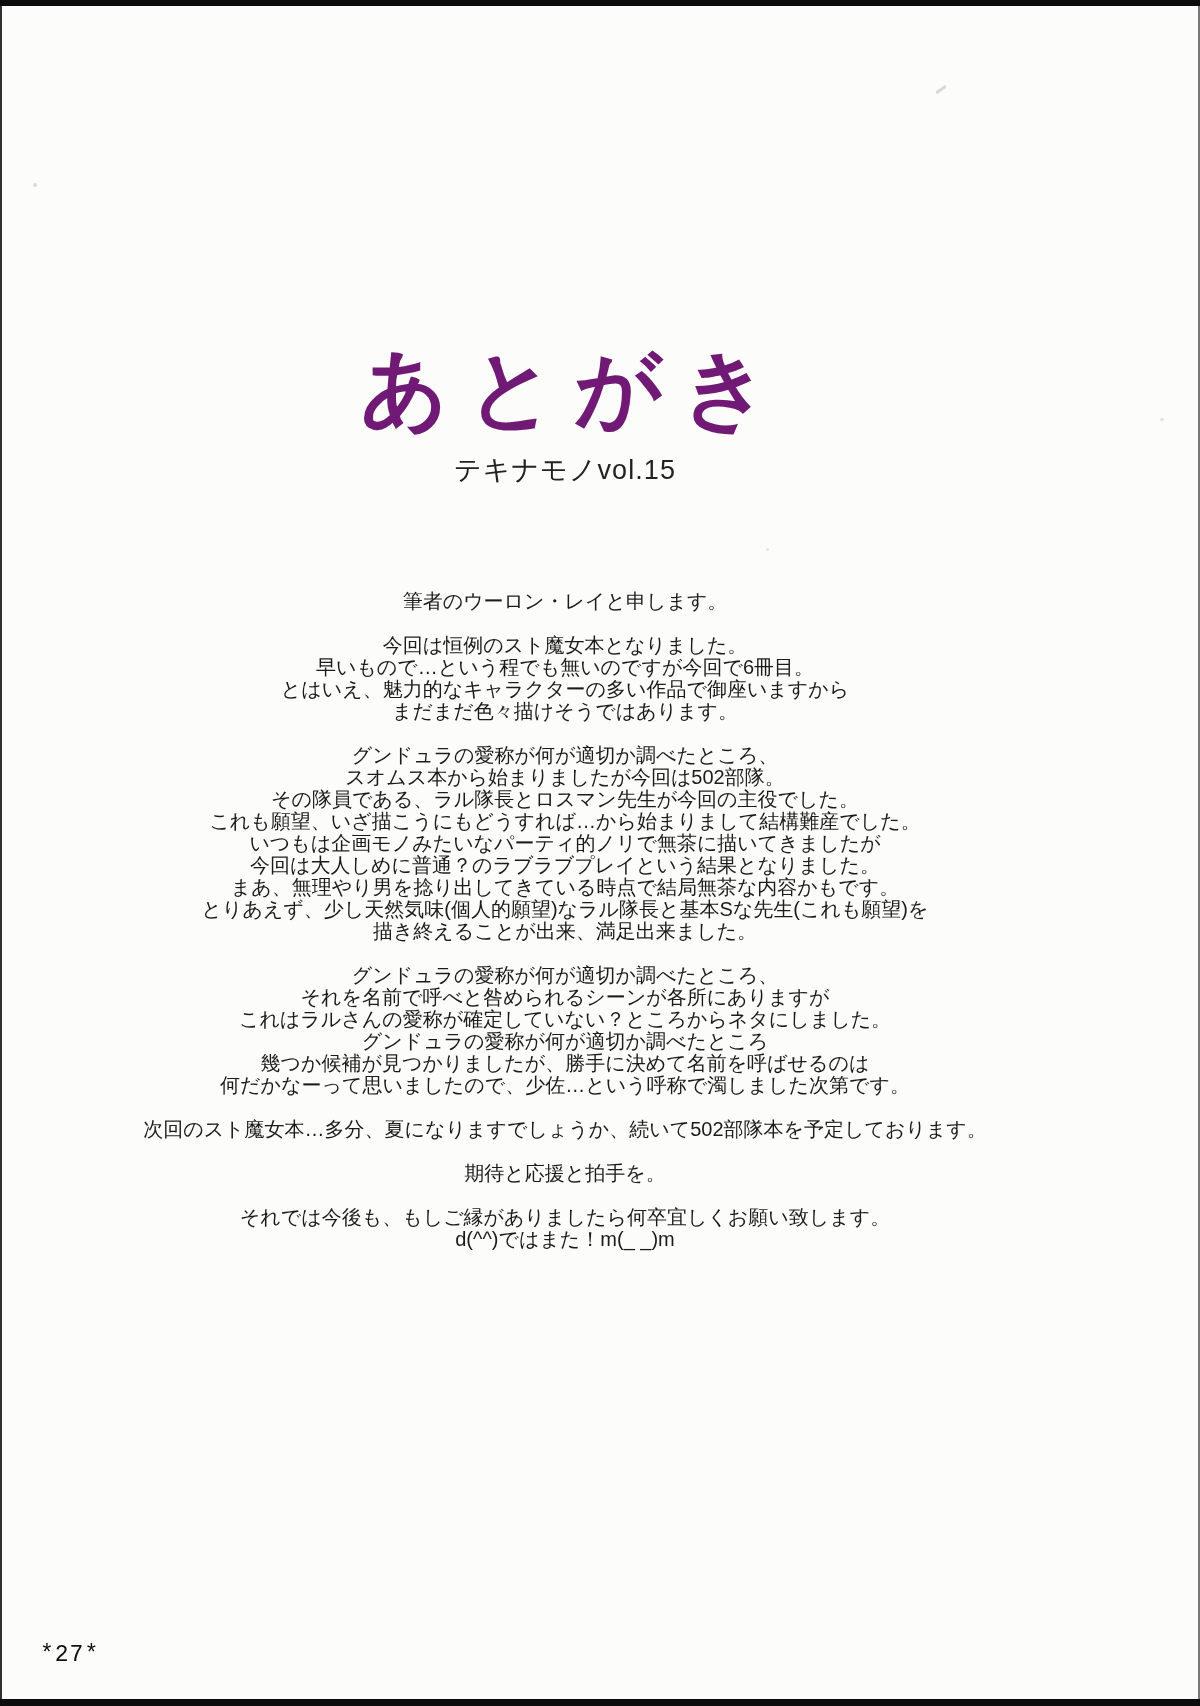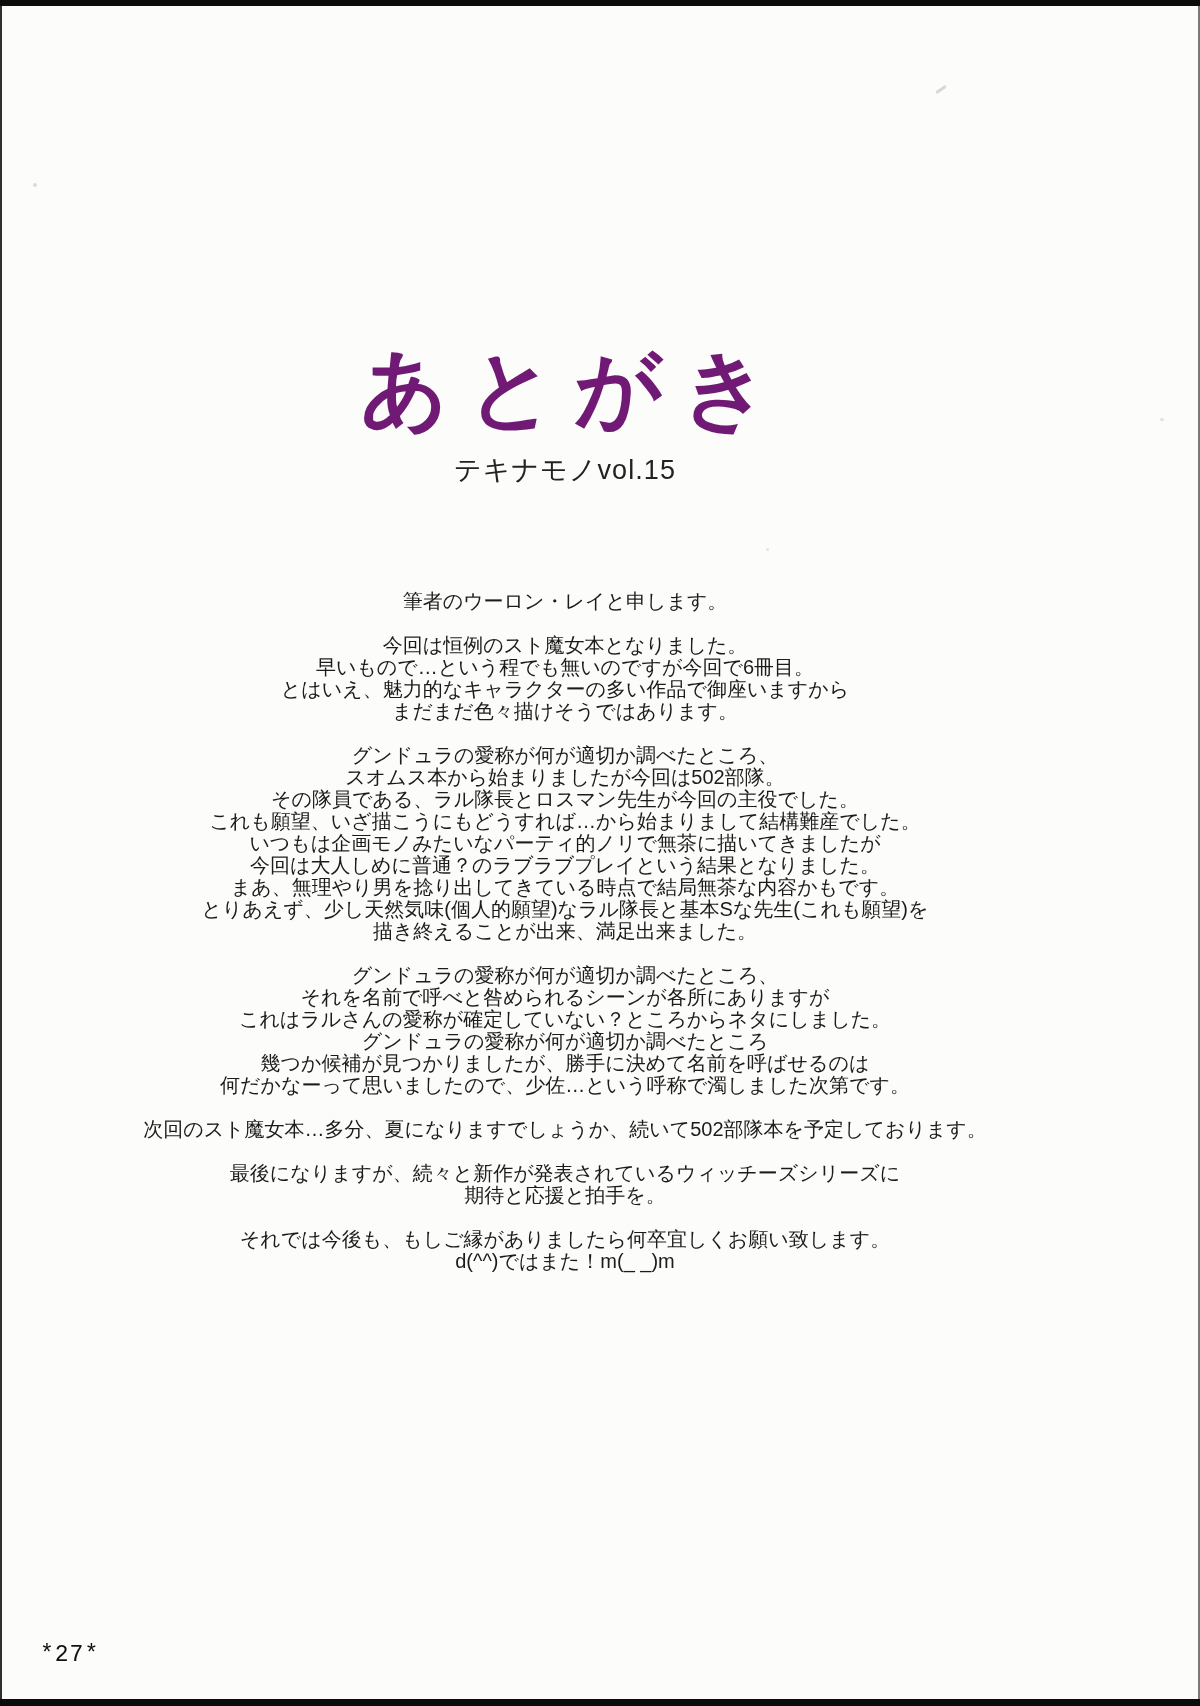--- a/index.html
+++ b/index.html
@@ -124,21 +124,20 @@
         <div class="line">グンドュラの愛称が何が適切か調べたところ</div>
         <div class="line">幾つか候補が見つかりましたが、勝手に決めて名前を呼ばせるのは</div>
         <div class="line">何だかなーって思いましたので、少佐…という呼称で濁しました次第です。</div>
       </div>
 
       <div class="paragraph">
         <div class="line">次回のスト魔女本…多分、夏になりますでしょうか、続いて502部隊本を予定しております。</div>
       </div>
 
       <div class="paragraph">
-        <div class="line">最後になりますが、続々と新作が発表されているウィッチーズシリーズに</div>
         <div class="line">期待と応援と拍手を。</div>
       </div>
 
       <div class="paragraph">
         <div class="line">それでは今後も、もしご縁がありましたら何卒宜しくお願い致します。</div>
         <div class="line">d(^^)ではまた！m(_ _)m</div>
       </div>
 
     </div>
   </div>

